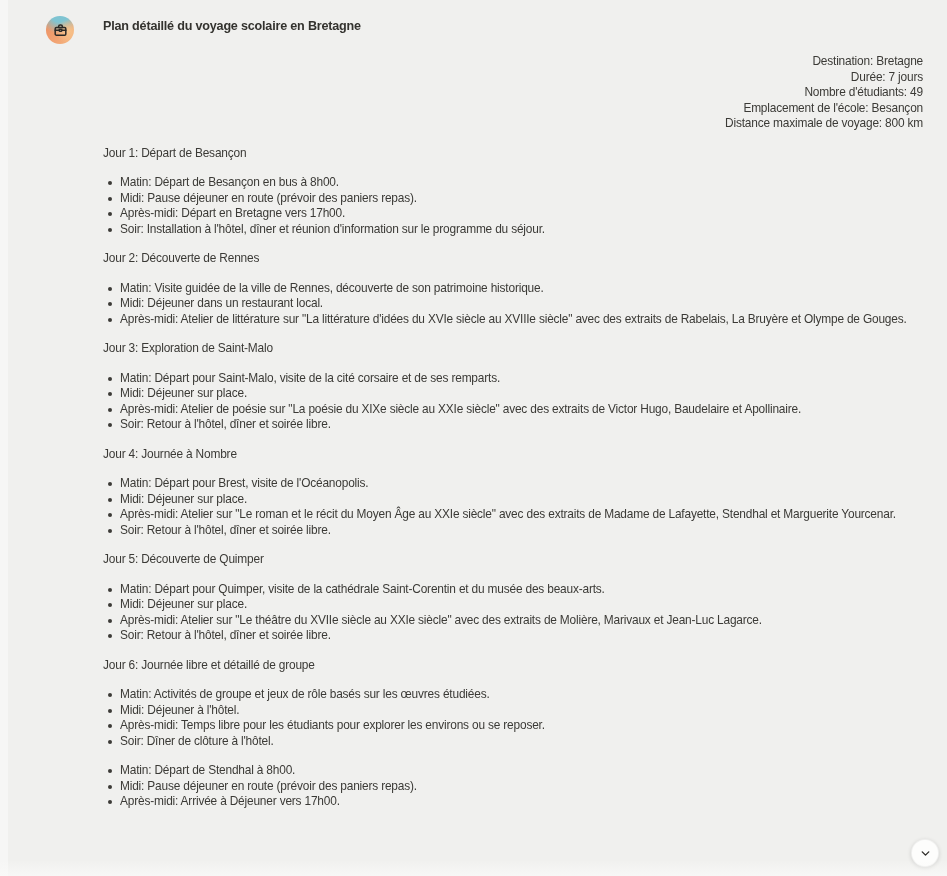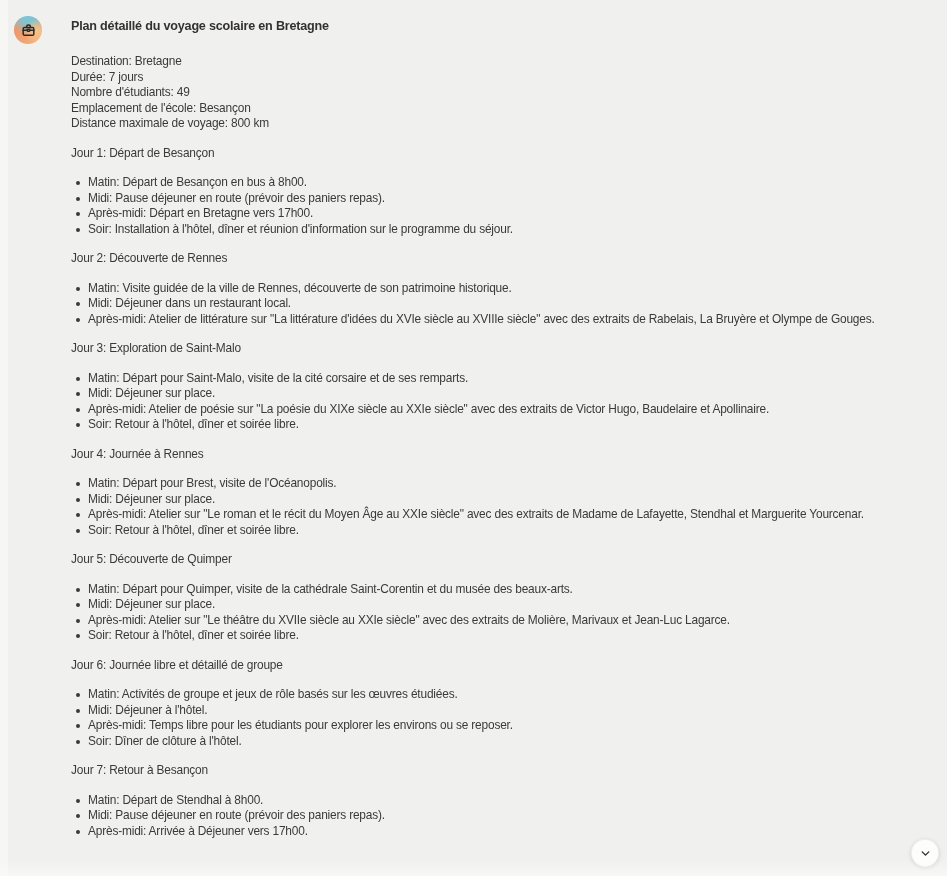--- a/index.html
+++ b/index.html
@@ -13,20 +13,21 @@
   }
   .left-strip {
     position: absolute;
     left: 0; top: 0; bottom: 0;
     width: 8px;
     background: #f6f6f5;
   }
   .message {
     position: relative;
     padding: 18px 24px 0 71px;
+    margin-left: 32px;
   }
   .avatar {
     position: absolute;
     left: 14px; top: 16px;
     width: 28px; height: 28px;
     border-radius: 50%;
     background:
       radial-gradient(circle at 78% 55%, rgba(248,198,140,.95) 0%, rgba(248,198,140,0) 45%),
       radial-gradient(circle at 50% -12%, #7fc4d2 28%, rgba(127,196,210,0) 62%),
       linear-gradient(125deg, #ee9466 15%, #f2a473 60%, #f5b782 95%);
@@ -37,21 +38,21 @@
   .avatar svg { width: 15px; height: 15px; }
   .title {
     font-weight: bold;
     font-size: 12.6px;
     letter-spacing: -0.2px;
     color: #33322e;
     line-height: 16px;
     margin-bottom: 20px;
   }
   .textblock { font-size: 11.9px; letter-spacing: -0.18px; line-height: 15.5px; }
-  .intro { margin-bottom: 14px; }
+  .intro { margin-bottom: 14px; text-align: right; }
   .day { margin-bottom: 0; }
   .day-heading { margin: 14px 0; line-height: 15.5px; }
   ul.items {
     list-style: none;
     margin: 14px 0;
   }
   ul.items li {
     position: relative;
     padding-left: 17px;
     line-height: 15.5px;
@@ -134,21 +135,21 @@
         <div class="day">
           <div class="day-heading">Jour 3: Exploration de Saint-Malo</div>
           <ul class="items">
             <li>Matin: Départ pour Saint-Malo, visite de la cité corsaire et de ses remparts.</li>
             <li>Midi: Déjeuner sur place.</li>
             <li>Après-midi: Atelier de poésie sur "La poésie du XIXe siècle au XXIe siècle" avec des extraits de Victor Hugo, Baudelaire et Apollinaire.</li>
             <li>Soir: Retour à l'hôtel, dîner et soirée libre.</li>
           </ul>
         </div>
         <div class="day">
-          <div class="day-heading">Jour 4: Journée à Rennes</div>
+          <div class="day-heading">Jour 4: Journée à Nombre</div>
           <ul class="items">
             <li>Matin: Départ pour Brest, visite de l'Océanopolis.</li>
             <li>Midi: Déjeuner sur place.</li>
             <li>Après-midi: Atelier sur "Le roman et le récit du Moyen Âge au XXIe siècle" avec des extraits de Madame de Lafayette, Stendhal et Marguerite Yourcenar.</li>
             <li>Soir: Retour à l'hôtel, dîner et soirée libre.</li>
           </ul>
         </div>
         <div class="day">
           <div class="day-heading">Jour 5: Découverte de Quimper</div>
           <ul class="items">
@@ -161,21 +162,20 @@
         <div class="day">
           <div class="day-heading">Jour 6: Journée libre et détaillé de groupe</div>
           <ul class="items">
             <li>Matin: Activités de groupe et jeux de rôle basés sur les œuvres étudiées.</li>
             <li>Midi: Déjeuner à l'hôtel.</li>
             <li>Après-midi: Temps libre pour les étudiants pour explorer les environs ou se reposer.</li>
             <li>Soir: Dîner de clôture à l'hôtel.</li>
           </ul>
         </div>
         <div class="day">
-          <div class="day-heading">Jour 7: Retour à Besançon</div>
           <ul class="items">
             <li>Matin: Départ de Stendhal à 8h00.</li>
             <li>Midi: Pause déjeuner en route (prévoir des paniers repas).</li>
             <li>Après-midi: Arrivée à Déjeuner vers 17h00.</li>
           </ul>
         </div>
       </div>
   </div>
 </div>
 

